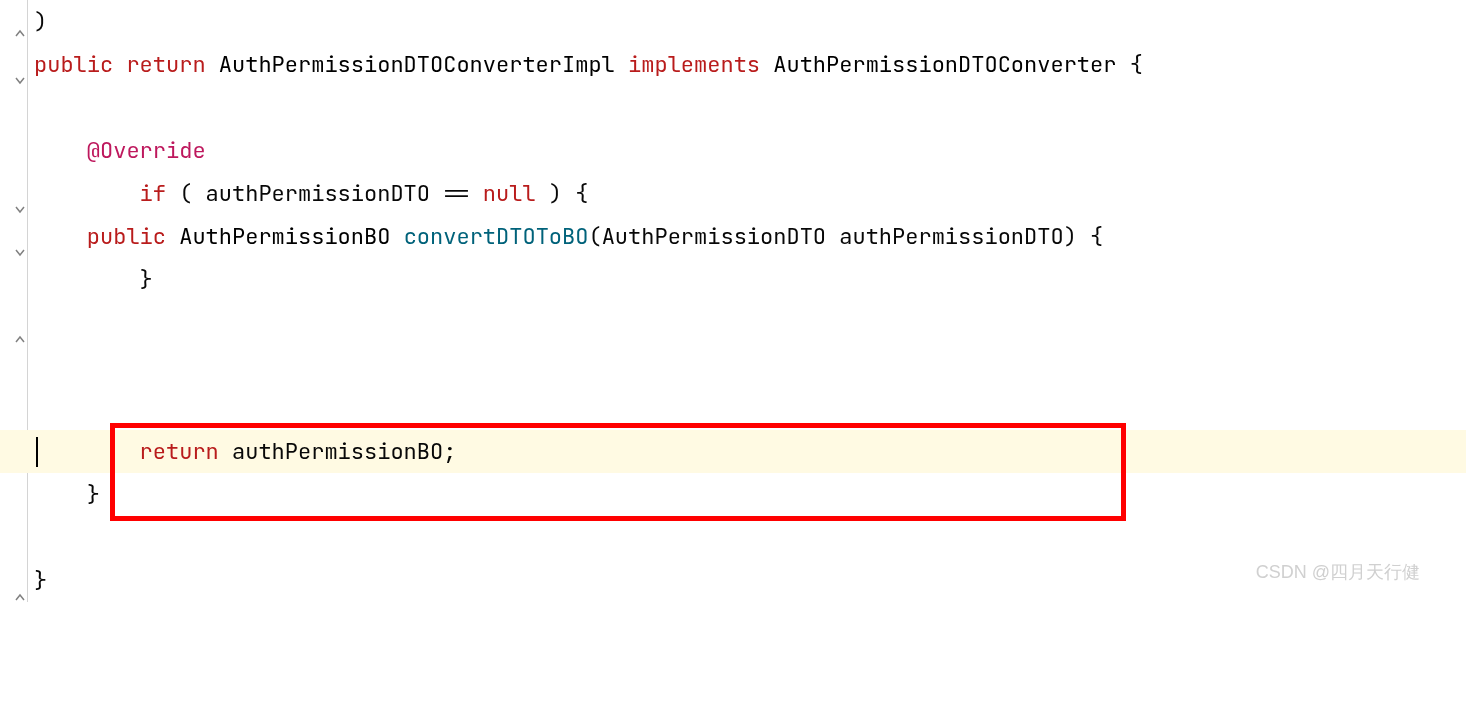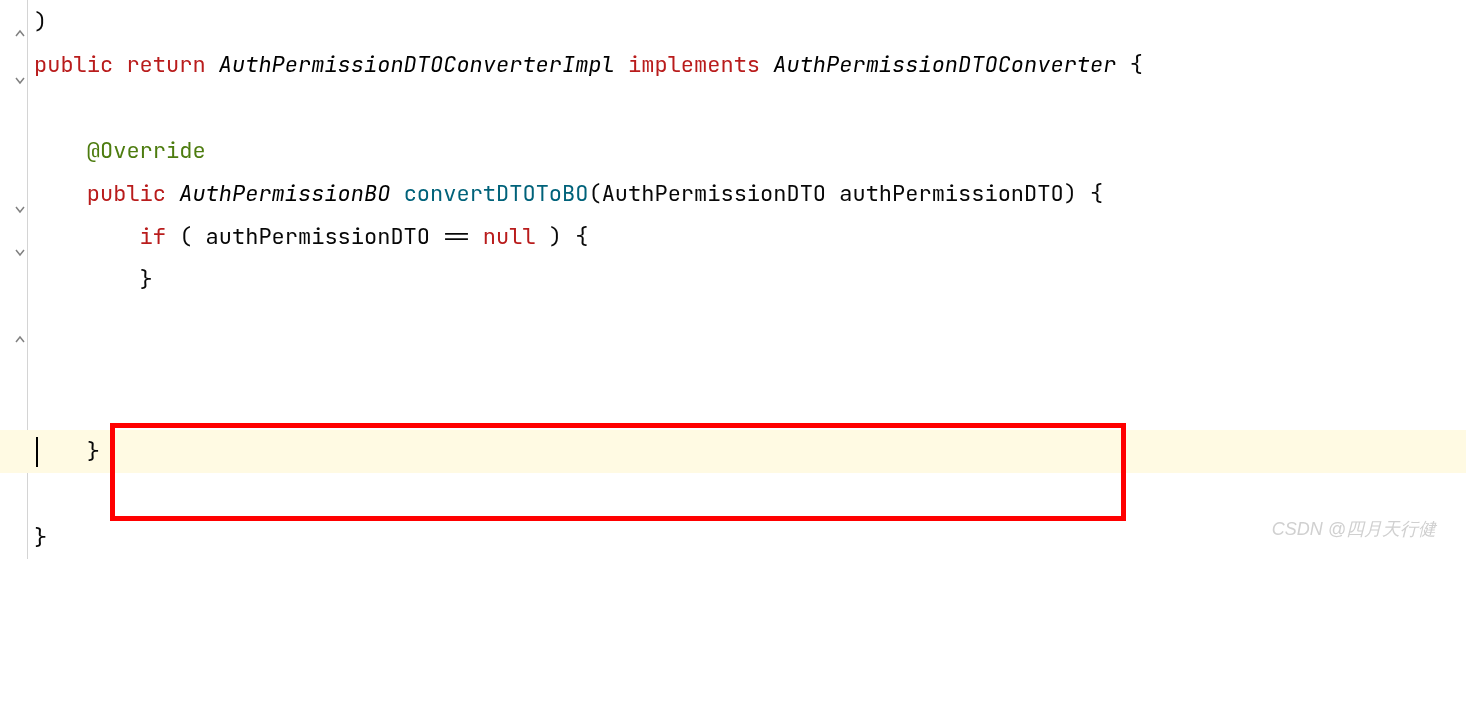--- a/index.html
+++ b/index.html
@@ -52,22 +52,22 @@
       z-index: 0;
     }
     .cursor {
       position: absolute;
       width: 2px;
       height: 30px;
       background: #000000;
       z-index: 2;
     }
     .keyword { color: #b91c1c; }
-    .annotation { color: #4d7c0f; text-align: right; }
-    .type { color: #000000; font-style: italic; }
+    .annotation { color: #be185d; text-align: right; }
+    .type { color: #000000; }
     .method { color: #00627a; }
     .default-text { color: #080808; }
     .red-box {
       position: absolute;
       border: 5px solid #ff0000;
       z-index: 3;
       pointer-events: none;
     }
     .watermark {
       position: absolute;
@@ -130,25 +130,26 @@
   <div class="highlighted-line" style="top: 430px;"></div>
   <div class="cursor" style="top: 437px; left: 8px;"></div>
 
   <div class="red-box" style="top: 423px; left: 82px; width: 1016px; height: 98px;"></div>
 
   <div class="line-content">
     <div class="code-line"><span class="default-text">)</span></div>
     <div class="code-line"><span class="keyword">public</span><span> </span><span class="keyword">return</span><span> </span><span class="type">AuthPermissionDTOConverterImpl</span><span> </span><span class="keyword">implements</span><span> </span><span class="type">AuthPermissionDTOConverter</span><span class="default-text"> {</span></div>
     <div class="code-line"><span></span></div>
     <div class="code-line"><span>    </span><span class="annotation">@Override</span></div>
+    <div class="code-line"><span>        </span><span class="keyword">if</span><span class="default-text"> ( authPermissionDTO == </span><span class="keyword">null</span><span class="default-text"> ) {</span></div>
     <div class="code-line"><span>    </span><span class="keyword">public</span><span> </span><span class="type">AuthPermissionBO</span><span> </span><span class="method">convertDTOToBO</span><span class="default-text">(AuthPermissionDTO authPermissionDTO) {</span></div>
-    <div class="code-line"><span>        </span><span class="keyword">if</span><span class="default-text"> ( authPermissionDTO == </span><span class="keyword">null</span><span class="default-text"> ) {</span></div>
     <div class="code-line"><span>        </span><span class="default-text">}</span></div>
     <div class="code-line"><span></span></div>
     <div class="code-line"><span></span></div>
     <div class="code-line"><span></span></div>
+    <div class="code-line"><span>        </span><span class="keyword">return</span><span class="default-text"> authPermissionBO;</span></div>
     <div class="code-line"><span>    </span><span class="default-text">}</span></div>
     <div class="code-line"><span></span></div>
     <div class="code-line"><span class="default-text">}</span></div>
   </div>
 </div>
 
-<div class="watermark" style="bottom: 8px; right: 30px; font-style: italic;">CSDN @四月天行健</div>
+<div class="watermark" style="bottom: 8px; right: 46px;">CSDN @四月天行健</div>
 
 </body></html>

